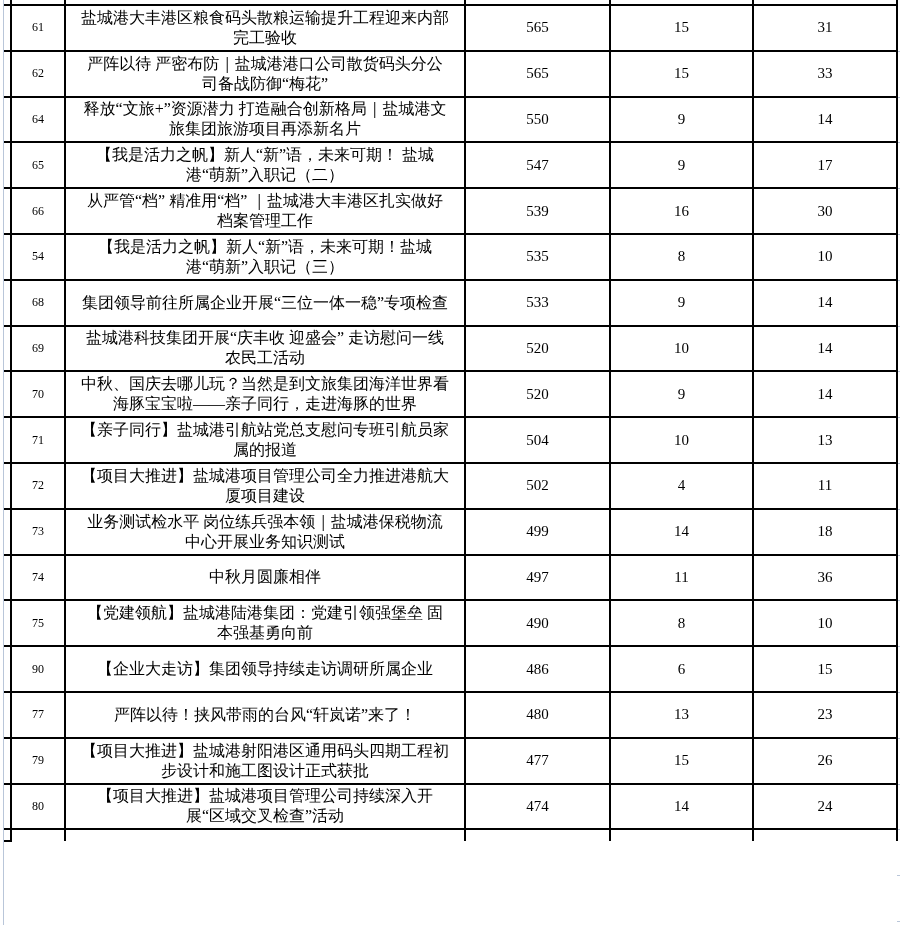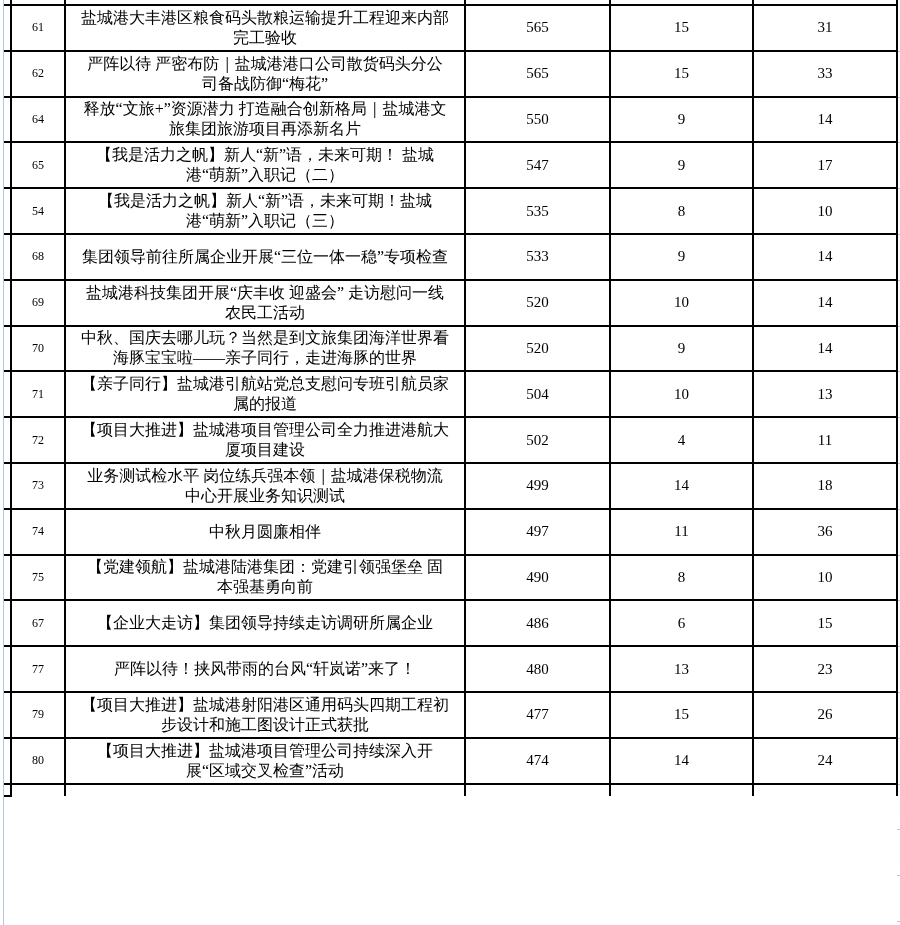--- a/index.html
+++ b/index.html
@@ -92,20 +92,28 @@
       <tr class="data-row">
         <td class="phantom"></td>
         <td class="cell-no">65</td>
         <td class="cell-title">【我是活力之帆】新人“新”语，未来可期！ 盐城港“萌新”入职记（二）</td>
         <td class="cell-val">547</td>
         <td class="cell-val">9</td>
         <td class="cell-val">17</td>
       </tr>
       <tr class="data-row">
         <td class="phantom"></td>
+        <td class="cell-no">66</td>
+        <td class="cell-title">从严管“档” 精准用“档” ｜盐城港大丰港区扎实做好档案管理工作</td>
+        <td class="cell-val">539</td>
+        <td class="cell-val">16</td>
+        <td class="cell-val">30</td>
+      </tr>
+      <tr class="data-row">
+        <td class="phantom"></td>
         <td class="cell-no">54</td>
         <td class="cell-title">【我是活力之帆】新人“新”语，未来可期！盐城港“萌新”入职记（三）</td>
         <td class="cell-val">535</td>
         <td class="cell-val">8</td>
         <td class="cell-val">10</td>
       </tr>
       <tr class="data-row">
         <td class="phantom"></td>
         <td class="cell-no">68</td>
         <td class="cell-title">集团领导前往所属企业开展“三位一体一稳”专项检查</td>
@@ -164,21 +172,21 @@
       <tr class="data-row">
         <td class="phantom"></td>
         <td class="cell-no">75</td>
         <td class="cell-title">【党建领航】盐城港陆港集团：党建引领强堡垒 固本强基勇向前</td>
         <td class="cell-val">490</td>
         <td class="cell-val">8</td>
         <td class="cell-val">10</td>
       </tr>
       <tr class="data-row">
         <td class="phantom"></td>
-        <td class="cell-no">67</td>
+        <td class="cell-no">90</td>
         <td class="cell-title">【企业大走访】集团领导持续走访调研所属企业</td>
         <td class="cell-val">486</td>
         <td class="cell-val">6</td>
         <td class="cell-val">15</td>
       </tr>
       <tr class="data-row">
         <td class="phantom"></td>
         <td class="cell-no">77</td>
         <td class="cell-title">严阵以待！挟风带雨的台风“轩岚诺”来了！</td>
         <td class="cell-val">480</td>

